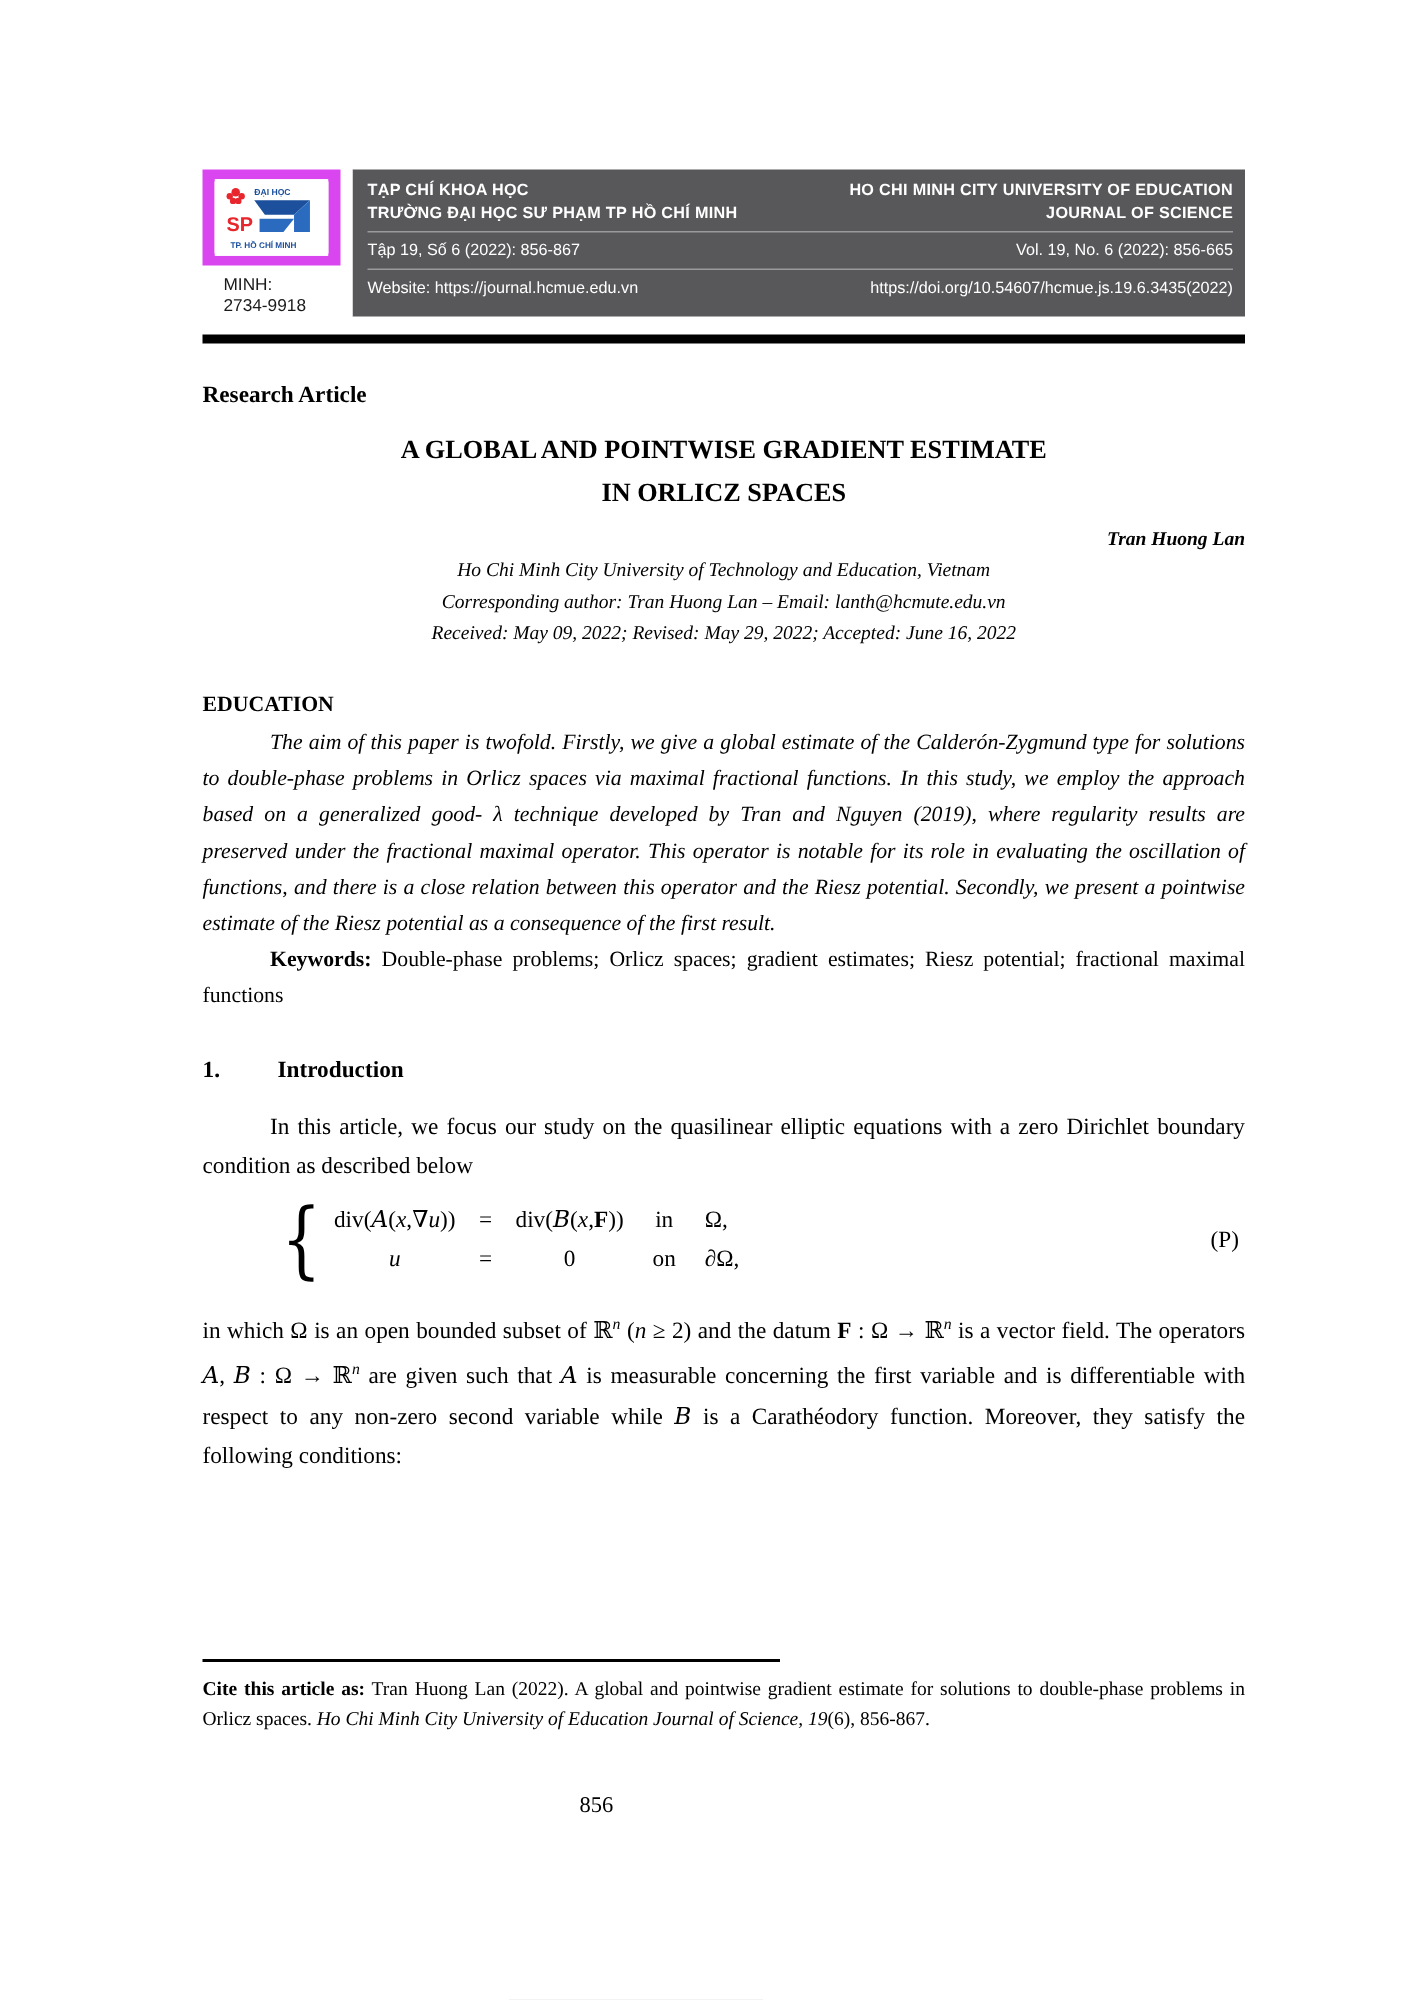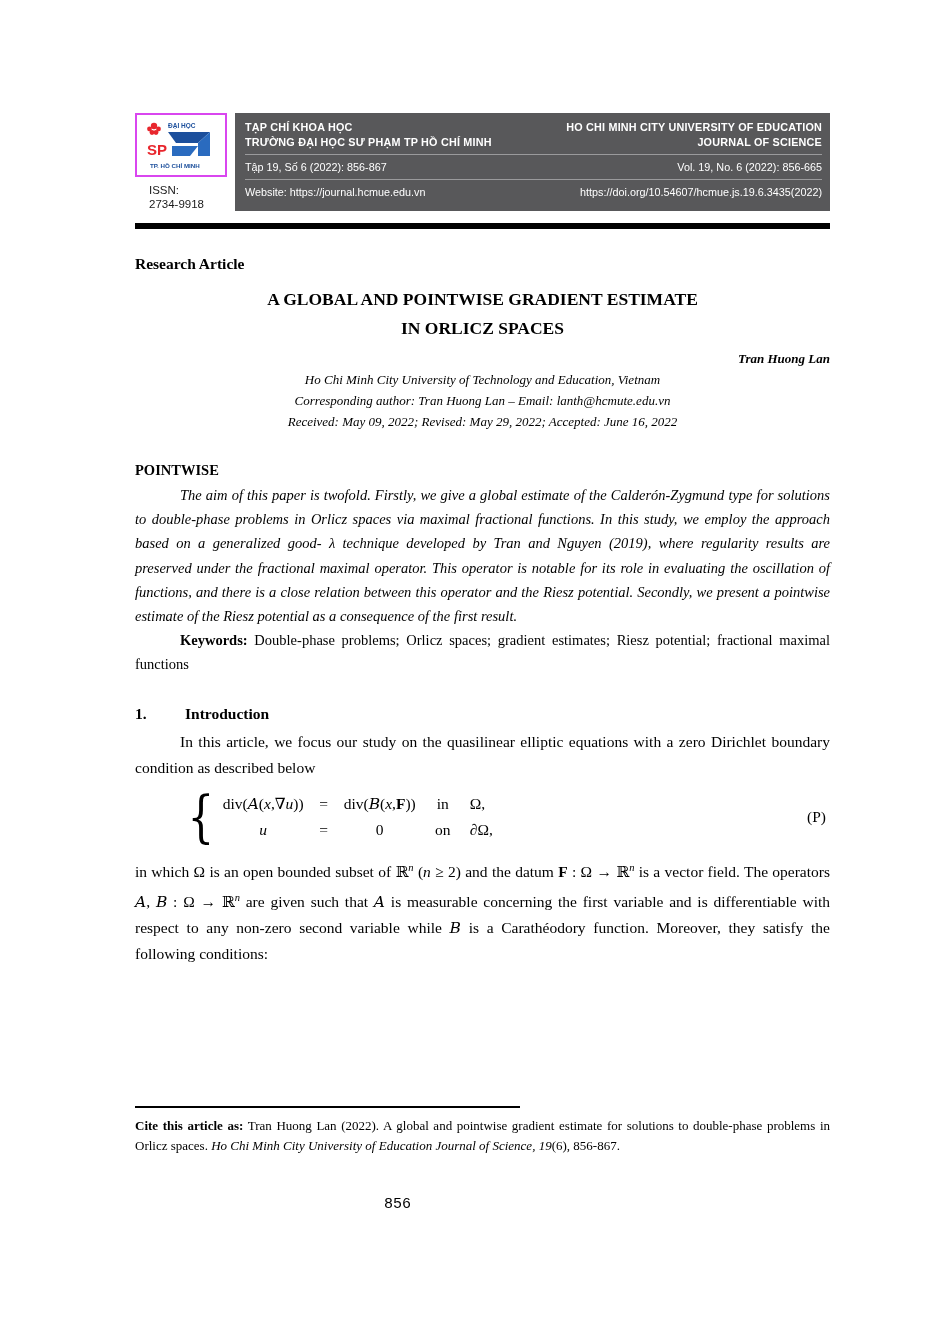--- a/index.html
+++ b/index.html
@@ -12,21 +12,21 @@
     font-family:"Liberation Serif","DejaVu Serif",serif;
     color:#000;
     overflow:hidden;
   }
   .content { position:absolute; left:135px; top:113px; width:695px; }
 
   
   .banner { display:flex; width:100%; }
   .banner-left { width:100px; background:#ffffff; position:relative; }
   .logo-box {
-    width:92px; height:64px; border:2px solid #d946ef; background:#fff;
+    width:92px; height:64px; border:8px solid #d946ef; background:#fff;
     display:flex; align-items:center; justify-content:center;
   }
   .issn { margin-top:6px; font-family:"Liberation Sans","DejaVu Sans",sans-serif;
           font-size:11.5px; color:#1a1a1a; line-height:14px; text-align:left; padding-left:14px;}
   .banner-right { flex:1; background:#58585a; color:#fff;
      font-family:"Liberation Sans","DejaVu Sans",sans-serif; padding:0 8px 0 10px; }
   .b-row1 { display:flex; justify-content:space-between; padding:7px 0 5px 0; }
   .b-title { font-weight:bold; font-size:10.8px; line-height:14.5px; letter-spacing:.2px; }
   .b-title.right { text-align:right; }
   .b-div { border-top:1px solid #9a9a9c; }
@@ -42,21 +42,21 @@
 
   
   .abs-heading { margin-top:30px; font-weight:bold; font-size:14.5px; }
   .abs-body { margin-top:4px; font-style:italic; font-size:14.5px; line-height:24.2px;
               text-align:justify; text-indent:45px; }
   .keywords { font-size:14.5px; line-height:24.2px; text-align:justify; text-indent:45px; }
 
   
   .sec-heading { margin-top:28px; font-weight:bold; font-size:15.5px; }
   .sec-heading .num { display:inline-block; width:50px; }
-  .body-para { margin-top:6px; font-size:15.5px; line-height:26px; text-align:justify; }
+  .body-para { margin-top:16px; font-size:15.5px; line-height:26px; text-align:justify; }
   .indent { text-indent:45px; }
 
   
   .equation { margin:8px 0 10px 0; display:flex; align-items:center; font-size:15.5px; }
   .eq-brace { font-size:56px; font-weight:400; line-height:56px; margin-left:48px;
               transform:scaleX(.75); font-family:"DejaVu Serif",serif; }
   .eq-grid { display:grid; grid-template-columns:max-content 40px max-content 54px max-content;
              row-gap:8px; justify-items:center; align-items:center; margin-left:4px; }
   .eq-grid .dom { justify-self:start; }
   .eq-label { margin-left:auto; margin-right:4px; font-size:15.5px; }
@@ -65,21 +65,21 @@
   .b  { font-weight:bold; }
   .i  { font-style:italic; }
   .bi { font-weight:bold; }
   .scr { font-style:italic; font-family:"DejaVu Serif",serif; }
   .sup { font-size:68%; vertical-align:super; font-style:italic; }
 
   
   .footer { position:absolute; left:135px; top:1106px; width:695px; }
   .foot-rule { width:385px; height:2px; background:#000; }
   .cite { margin-top:8px; font-size:13px; line-height:20px; text-align:justify; }
-  .page-number { position:absolute; left:0; top:1196px; width:795px; text-align:center; font-size:15px;font-family:Liberation Mono, monospace; }
+  .page-number { position:absolute; left:0; top:1196px; width:795px; text-align:center; font-size:15px; }
 
   
   .logo-svg text { font-family:"Liberation Sans","DejaVu Sans",sans-serif; }
 </style>
 </head>
 <body>
 
 <div class="page">
   <div class="content">
 
@@ -97,21 +97,21 @@
             </g>
             <text x="30" y="12" font-size="6.5" fill="#1c4f9c" font-weight="bold">ĐẠI HỌC</text>
             <path d="M30 16 L72 16 L60 27 L38 27 Z" fill="#1c4f9c"></path>
             <path d="M60 27 L72 16 L72 40 L60 40 Z" fill="#2a6bbf"></path>
             <path d="M34 30 L60 30 L52 40 L34 40 Z" fill="#2a6bbf"></path>
             <text x="9" y="39" font-size="15" font-weight="bold" fill="#e8262d">SP</text>
             <text x="12" y="52" font-size="6.2" fill="#1c4f9c" font-weight="bold">TP. HỒ CHÍ MINH</text>
           </svg>
         </div>
         <div class="issn">
-          <div>ISSN:</div>
+          <div>MINH:</div>
           <div>2734-9918</div>
         </div>
       </div>
       <div class="banner-right">
         <div class="b-row1">
           <div class="b-title">
             <div>TẠP CHÍ KHOA HỌC</div>
             <div>TRƯỜNG ĐẠI HỌC SƯ PHẠM TP HỒ CHÍ MINH</div>
           </div>
           <div class="b-title right">
@@ -141,21 +141,21 @@
       <div>IN ORLICZ SPACES</div>
     </div>
 
     <div class="author">Tran Huong Lan</div>
     <div class="affil">
       <div>Ho Chi Minh City University of Technology and Education, Vietnam</div>
       <div>Corresponding author: Tran Huong Lan – Email: lanth@hcmute.edu.vn</div>
       <div>Received: May 09, 2022; Revised: May 29, 2022; Accepted: June 16, 2022</div>
     </div>
 
-    <div class="abs-heading">POINTWISE</div>
+    <div class="abs-heading">EDUCATION</div>
     <div class="abs-body">The aim of this paper is twofold. Firstly, we give a global estimate of the Calderón-Zygmund type for solutions to double-phase problems in Orlicz spaces via maximal fractional functions. In this study, we employ the approach based on a generalized good- λ  technique developed by Tran and Nguyen (2019), where regularity results are preserved under the fractional maximal operator. This operator is notable for its role in evaluating the oscillation of functions, and there is a close relation between this operator and the Riesz potential. Secondly, we present a pointwise estimate of the Riesz potential as a consequence of the first result.</div>
     <div class="keywords"><span class="bi">Keywords:</span><span> Double-phase problems; Orlicz spaces; gradient estimates; Riesz potential; fractional maximal functions</span></div>
 
     <div class="sec-heading">
       <span class="num">1.</span><span>Introduction</span>
     </div>
     <div class="body-para indent">In this article, we focus our study on the quasilinear elliptic equations with a zero Dirichlet boundary condition as described below</div>
 
     <div class="equation">
       <span class="eq-brace">{</span>

